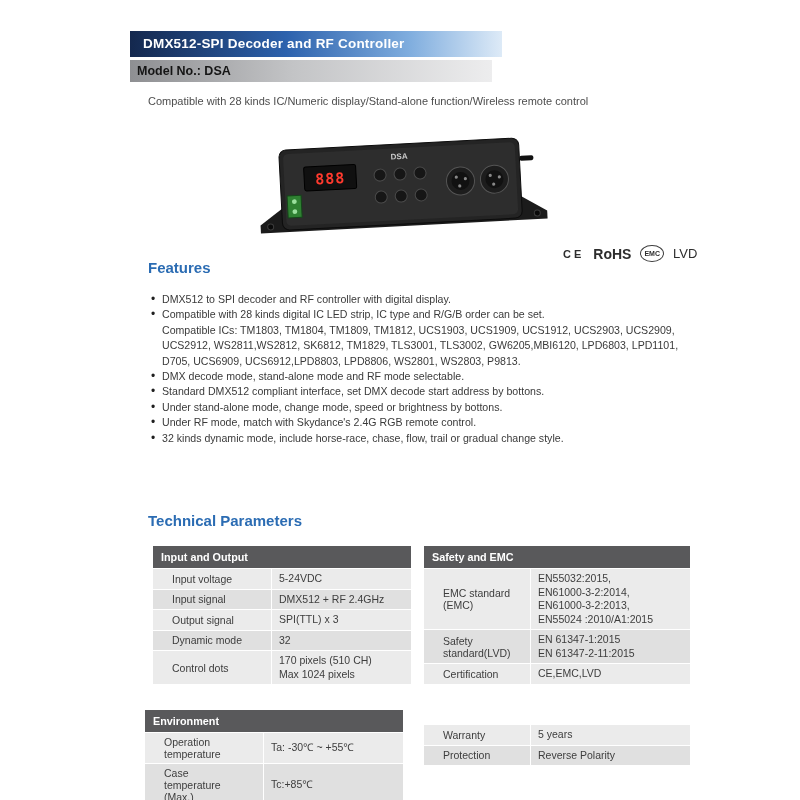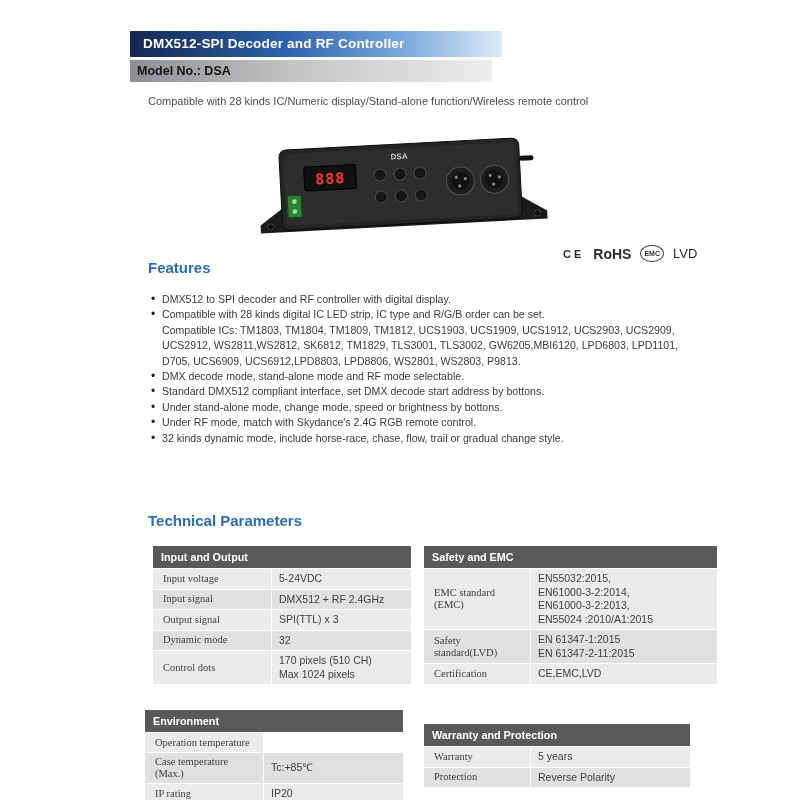--- a/index.html
+++ b/index.html
@@ -28,29 +28,29 @@
   .tech-heading { left:148px; top:512px; }
 
   .features { position:absolute; left:150px; top:292px; width:562px; list-style:none; }
   .features li { position:relative; padding-left:12px; font-size:10.6px; line-height:15.4px;
     color:#3a3a3a; white-space:pre-line; }
   .features li::before { content:"•"; position:absolute; left:1px; top:0; font-size:12px; color:#1f1f1f; }
 
   .dtable { position:absolute; font-size:10.5px; color:#3d3d3d; }
   .dtable .thead { background:#59595b; color:#ffffff; font-weight:bold; padding:5px 8px; font-size:10.8px; }
   .dtable .trow { display:flex; margin-top:1px; min-height:19px; }
-  .dtable .tlabel { padding:3px 10px; display:flex; align-items:center; line-height:12px;font-family:Liberation Serif, serif; }
+  .dtable .tlabel { padding:3px 19px; display:flex; align-items:center; line-height:12px; }
   .dtable .tvalue { flex:1; margin-left:1px; padding:3px 7px; display:flex; align-items:center;
     white-space:pre-line; line-height:13.5px; }
   .tbody .trow:nth-child(odd)  .tlabel, .tbody .trow:nth-child(odd)  .tvalue { background:#ebebeb; }
   .tbody .trow:nth-child(even) .tlabel, .tbody .trow:nth-child(even) .tvalue { background:#e0e0e0; }
 
   .io-table       { left:145px; top:546px; width:258px;margin-left:8px; }
   .env-table      { left:145px; top:710px; width:258px; }
-  .safety-table   { left:424px; top:546px; width:293px; }
+  .safety-table   { left:424px; top:546px; width:266px; }
   .warranty-table { left:424px; top:724px; width:266px; }
   .io-table .tlabel, .env-table .tlabel { width:118px; }
   .safety-table .tlabel, .warranty-table .tlabel { width:106px; }
 </style>
 </head>
 <body>
 
 <div class="page">
 
   <div class="title-bar">
@@ -175,34 +175,34 @@
         <div class="tvalue">CE,EMC,LVD</div>
       </div>
     </div>
   </div>
 
   <div class="dtable env-table">
     <div class="thead">Environment</div>
     <div class="tbody">
       <div class="trow">
         <div class="tlabel">Operation temperature</div>
+        <div class="tvalue">Ta: -30℃ ~ +55℃</div>
       </div>
       <div class="trow">
         <div class="tlabel">Case temperature (Max.)</div>
         <div class="tvalue">Tc:+85℃</div>
       </div>
       <div class="trow">
         <div class="tlabel">IP rating</div>
         <div class="tvalue">IP20</div>
       </div>
     </div>
   </div>
 
   <div class="dtable warranty-table">
-    <div class="thead">Warranty and Protection</div>
     <div class="tbody">
       <div class="trow">
         <div class="tlabel">Warranty</div>
         <div class="tvalue">5 years</div>
       </div>
       <div class="trow">
         <div class="tlabel">Protection</div>
         <div class="tvalue">Reverse Polarity</div>
       </div>
     </div>

